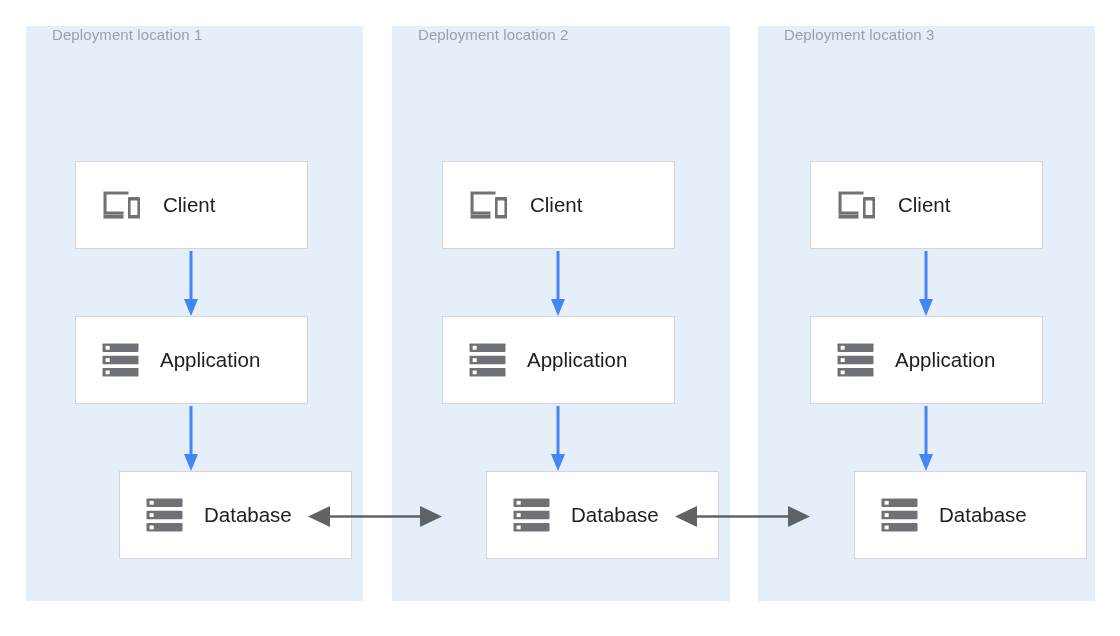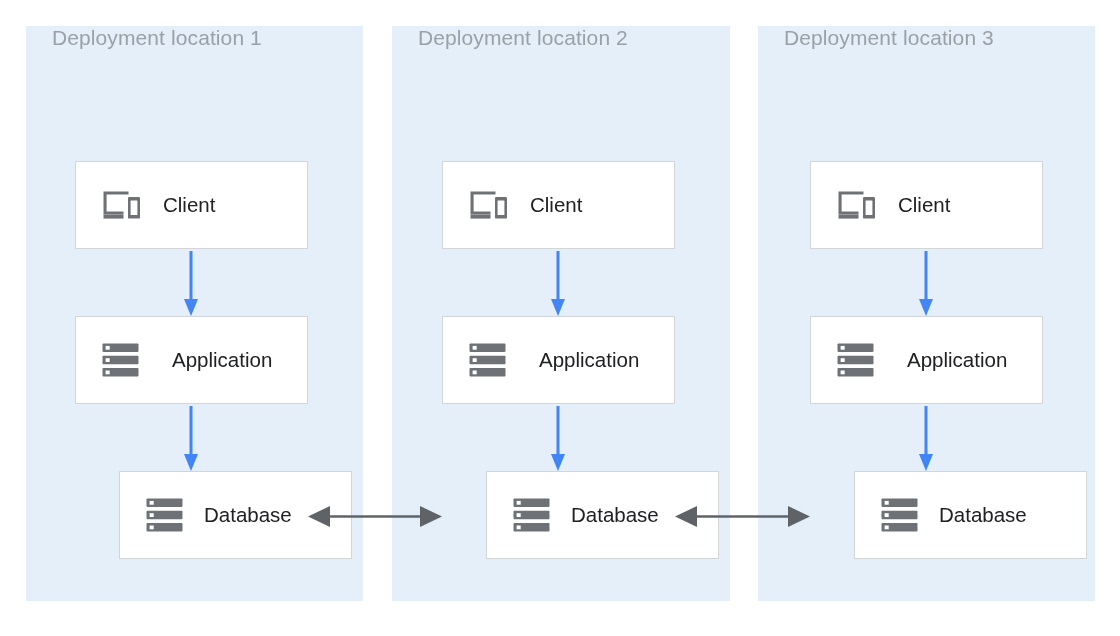--- a/index.html
+++ b/index.html
@@ -29,21 +29,21 @@
     box-sizing: border-box;
   }
   .zone-1 { left: 26px;  width: 337px; }
   .zone-2 { left: 392px; width: 338px; }
   .zone-3 { left: 758px; width: 337px; }
 
   .zone-title {
     position: absolute;
     top: 26px;
     left: 26px;
-    font-size: 21px;
+    font-size: 15px;
     color: #9aa0a6;
     letter-spacing: 0.1px;
     white-space: nowrap;
   }
 
   
   .node {
     position: absolute;
     height: 88px;
     background: #ffffff;
@@ -55,21 +55,21 @@
   }
   .node-label {
     font-size: 20.5px;
     color: #202124;
     margin-left: 21px;
     white-space: nowrap;
   }
 
   
   .row-client { top: 161px; }
-  .row-app    { top: 316px; gap: 12px; }
+  .row-app    { top: 316px; }
   .row-db     { top: 471px; margin-left: 44px; }
 
   
   .col-1 { left: 75px;  width: 233px; }
   .col-2 { left: 442px; width: 233px; }
   .col-3 { left: 810px; width: 233px; }
 
   
   .icon {
     flex: 0 0 auto;

